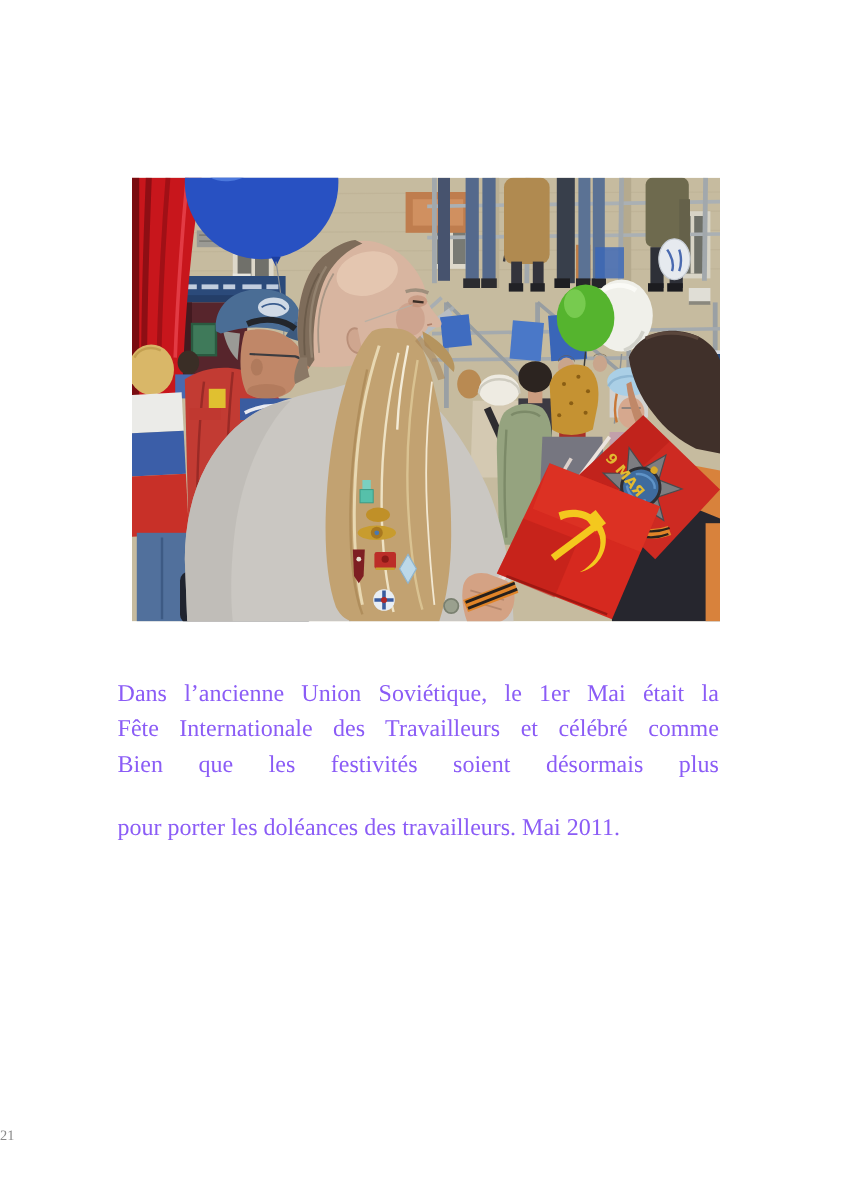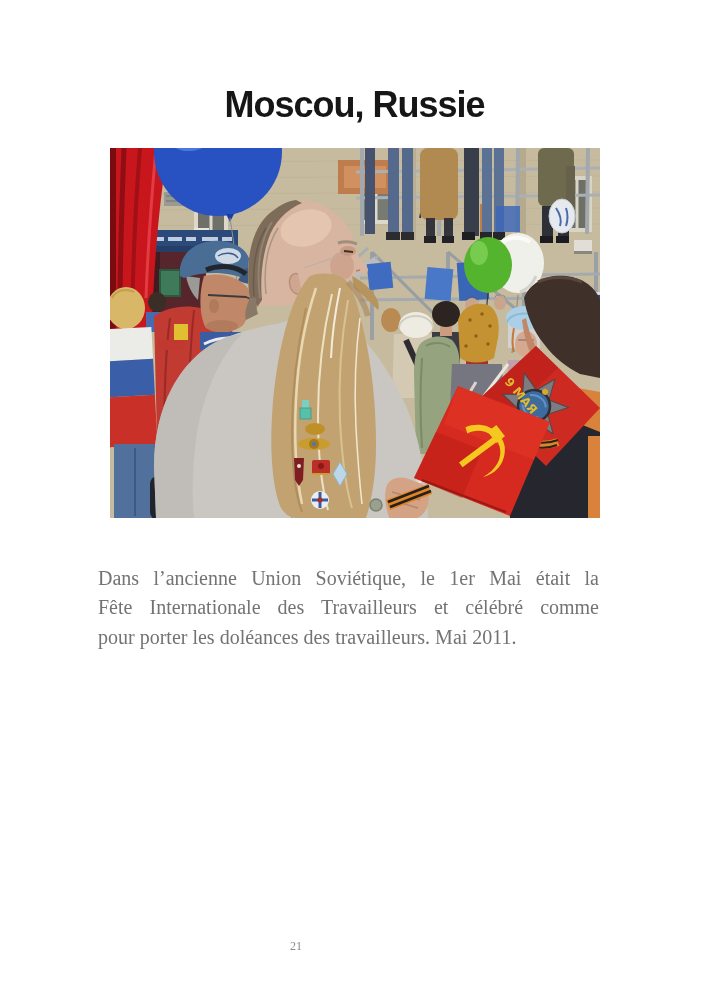--- a/index.html
+++ b/index.html
@@ -3,33 +3,32 @@
 <meta charset="utf-8">
 <style>
   html,body{margin:0;padding:0;background:#fff;}
   .page{position:relative;width:709px;height:992px;background:#ffffff;overflow:hidden;
         font-family:"Liberation Serif",serif;}
   .doc-title{position:absolute;top:84px;left:0;width:709px;text-align:center;
         font-family:"Liberation Sans",sans-serif;font-weight:bold;font-size:36px;
         letter-spacing:-1px;color:#161616;}
   .photo{position:absolute;left:110px;top:148px;width:490px;height:370px;overflow:hidden;}
   .photo svg{display:block;}
-  .body-text{position:absolute;left:98px;top:564px;width:501px;color:#737373;
+  .body-text{position:absolute;left:98px;top:564px;width:501px;color:#8b5cf6;
         font-size:20px;line-height:29.4px;}
   .body-text .line{text-align:justify;text-align-last:justify;white-space:normal;}
-  .body-text .line.last{text-align:center;text-align-last:left;}
-  .page-number{position:absolute;left:0;top:939px;width:592px;text-align:center;
+  .body-text .line.last{text-align:center;text-align-last:left;margin-top:24px;}
+  .page-number{position:absolute;left:0;top:939px;width:592px;
         font-size:12px;color:#8a8a8a;}
 </style>
 </head>
 <body>
 
 <div class="page">
 
-  <div class="doc-title">Moscou, Russie</div>
 
   <div class="photo">
     <svg width="490" height="370" viewBox="0 0 490 370" xmlns="http://www.w3.org/2000/svg">
 
       <g>
         <rect x="0" y="0" width="490" height="370" fill="#c6bb9f"></rect>
         <g stroke="#b9ae92" stroke-width="1" opacity="0.5">
           <line x1="0" y1="14" x2="490" y2="12"></line>
             <line x1="0" y1="30" x2="490" y2="28"></line>
           <line x1="0" y1="46" x2="490" y2="44"></line>
@@ -399,18 +398,19 @@
             <line x1="280" y1="359" x2="321" y2="343" stroke="#26201c" stroke-width="2.5"></line>
           </g>
         </g>
       </g>
     </svg>
   </div>
 
   <div class="body-text">
     <div class="line">Dans l’ancienne Union Soviétique, le 1er Mai était la</div>
     <div class="line">Fête Internationale des Travailleurs et célébré comme</div>
+    <div class="line">Bien que les festivités soient désormais plus</div>
     <div class="line last">pour porter les doléances des travailleurs. Mai 2011.</div>
   </div>
 
   <div class="page-number">21</div>
 
 </div>
 
 </body></html>

